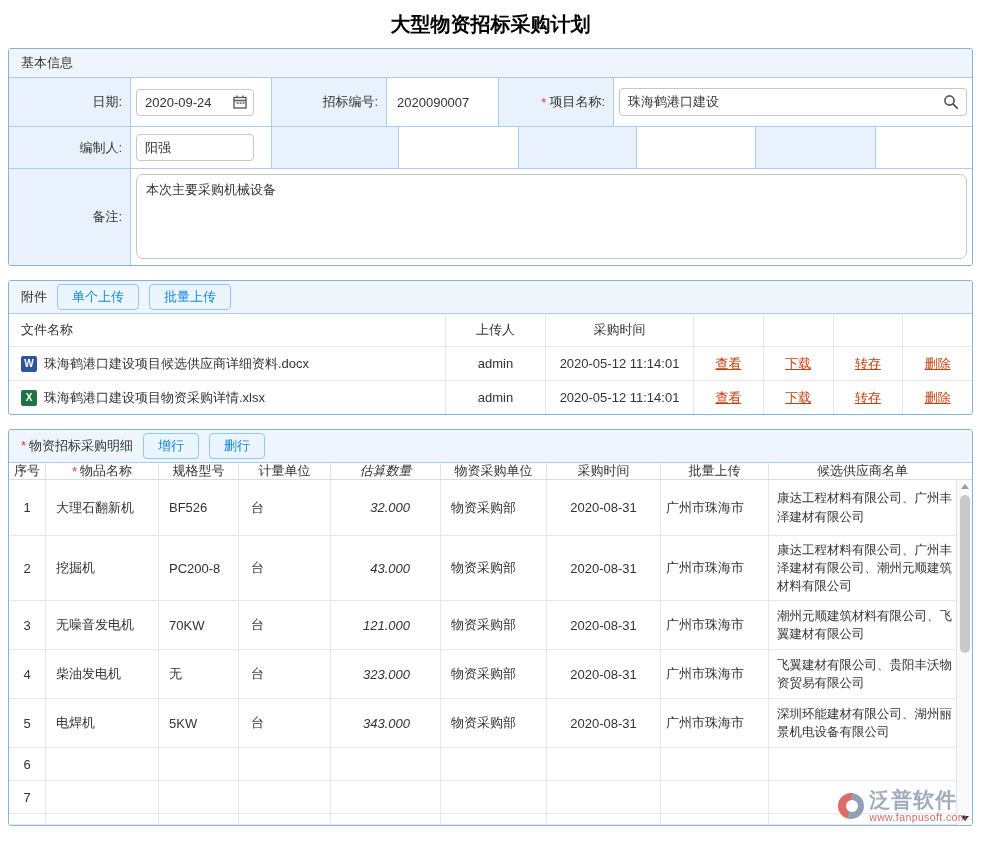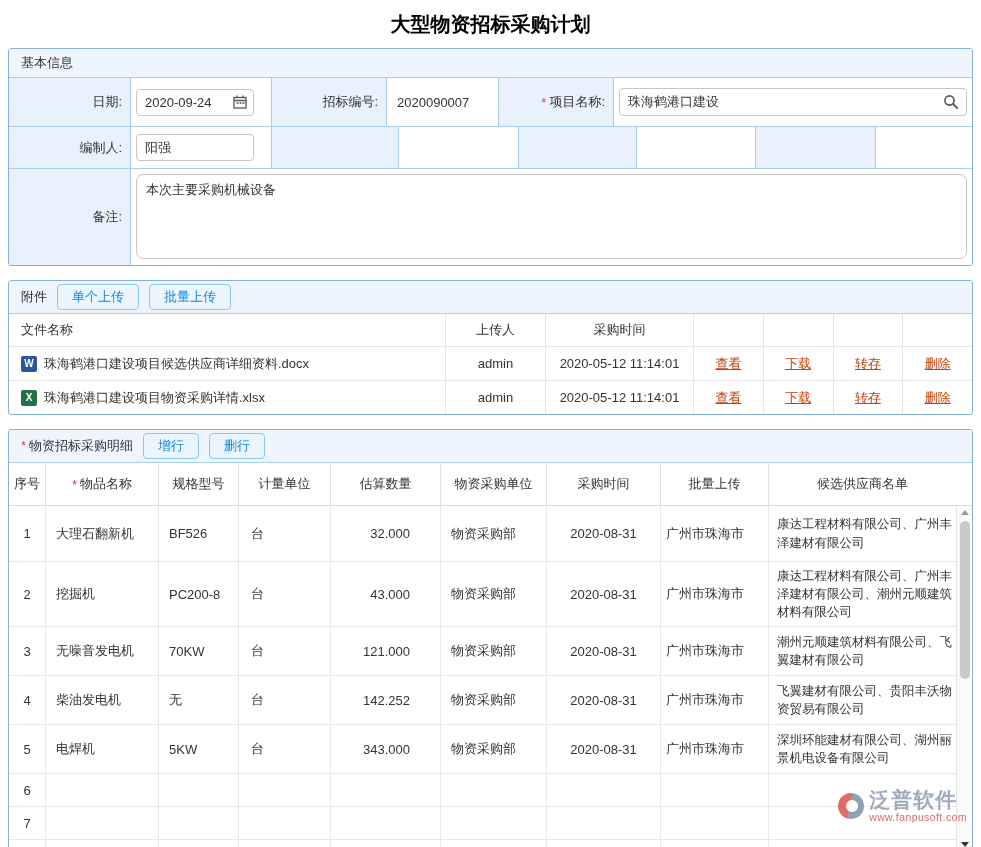--- a/index.html
+++ b/index.html
@@ -74,32 +74,32 @@
   .acol-act { width: 70px; justify-content: center; flex: 1; }
   .file-ic {
     width: 16px; height: 16px; border-radius: 2px; color: #fff; font-size: 10px;
     font-weight: bold; display: inline-flex; align-items: center; justify-content: center;
     flex: none;
   }
   .ic-word { background: #2b579a; }
   .ic-excel { background: #217346; }
   a.lnk { color: #c2410c; text-decoration: underline; cursor: pointer; font-size: 13px; }
   
-  .dt-head { display: flex; border-top: 1px solid #a9cdef; border-bottom: 1px solid #dcdcdc; height: 44px; background: #fff; }
+  .dt-head { display: flex; border-top: 1px solid #a9cdef; border-bottom: 1px solid #dcdcdc; height: 18px; background: #fff; }
   .dt-head .dc { justify-content: center; border-right: 1px solid #e3e3e3; font-size: 13px; }
   .dt-body { position: relative; }
   .dt-row { display: flex; border-bottom: 1px solid #e8e8e8; align-items: stretch; }
   .dt-row:last-child { border-bottom: none; }
   .dc { display: flex; align-items: center; border-right: 1px solid #e8e8e8; overflow: hidden; }
   .dc:last-child { border-right: none; }
   .dc0 { width: 37px; justify-content: center; }
   .dc1 { width: 113px; padding-left: 10px; }
   .dc2 { width: 80px; padding-left: 10px; }
   .dc3 { width: 92px; padding-left: 12px; }
-  .dc4 { width: 110px; justify-content: flex-end; padding-right: 30px; }
+  .dc4 { width: 110px; justify-content: flex-end; padding-right: 30px; font-style: italic; }
   .dc5 { width: 106px; padding-left: 10px; }
   .dc6 { width: 114px; justify-content: center; }
   .dc7 { width: 108px; padding-left: 5px; }
   .dc8 { flex: 1; padding: 5px 20px 5px 8px; font-size: 12.5px; line-height: 1.45; }
   .h56 { min-height: 56px; } .h64 { min-height: 64px; } .h49 { min-height: 49px; }
   .h33 { min-height: 33px; } .h10 { min-height: 10px; }
   
   .vscroll {
     position: absolute; top: 0; right: 0; bottom: 0; width: 16px;
     background: #fafafa; border-left: 1px solid #e4e4e4;
@@ -311,21 +311,21 @@
       <div class="dc dc5">物资采购部</div>
       <div class="dc dc6">2020-08-31</div>
       <div class="dc dc7">广州市珠海市</div>
       <div class="dc dc8">潮州元顺建筑材料有限公司、飞翼建材有限公司</div>
     </div>
     <div class="dt-row h49">
       <div class="dc dc0">4</div>
       <div class="dc dc1">柴油发电机</div>
       <div class="dc dc2">无</div>
       <div class="dc dc3">台</div>
-      <div class="dc dc4">142.252</div>
+      <div class="dc dc4">323.000</div>
       <div class="dc dc5">物资采购部</div>
       <div class="dc dc6">2020-08-31</div>
       <div class="dc dc7">广州市珠海市</div>
       <div class="dc dc8">飞翼建材有限公司、贵阳丰沃物资贸易有限公司</div>
     </div>
     <div class="dt-row h49">
       <div class="dc dc0">5</div>
       <div class="dc dc1">电焊机</div>
       <div class="dc dc2">5KW</div>
       <div class="dc dc3">台</div>

